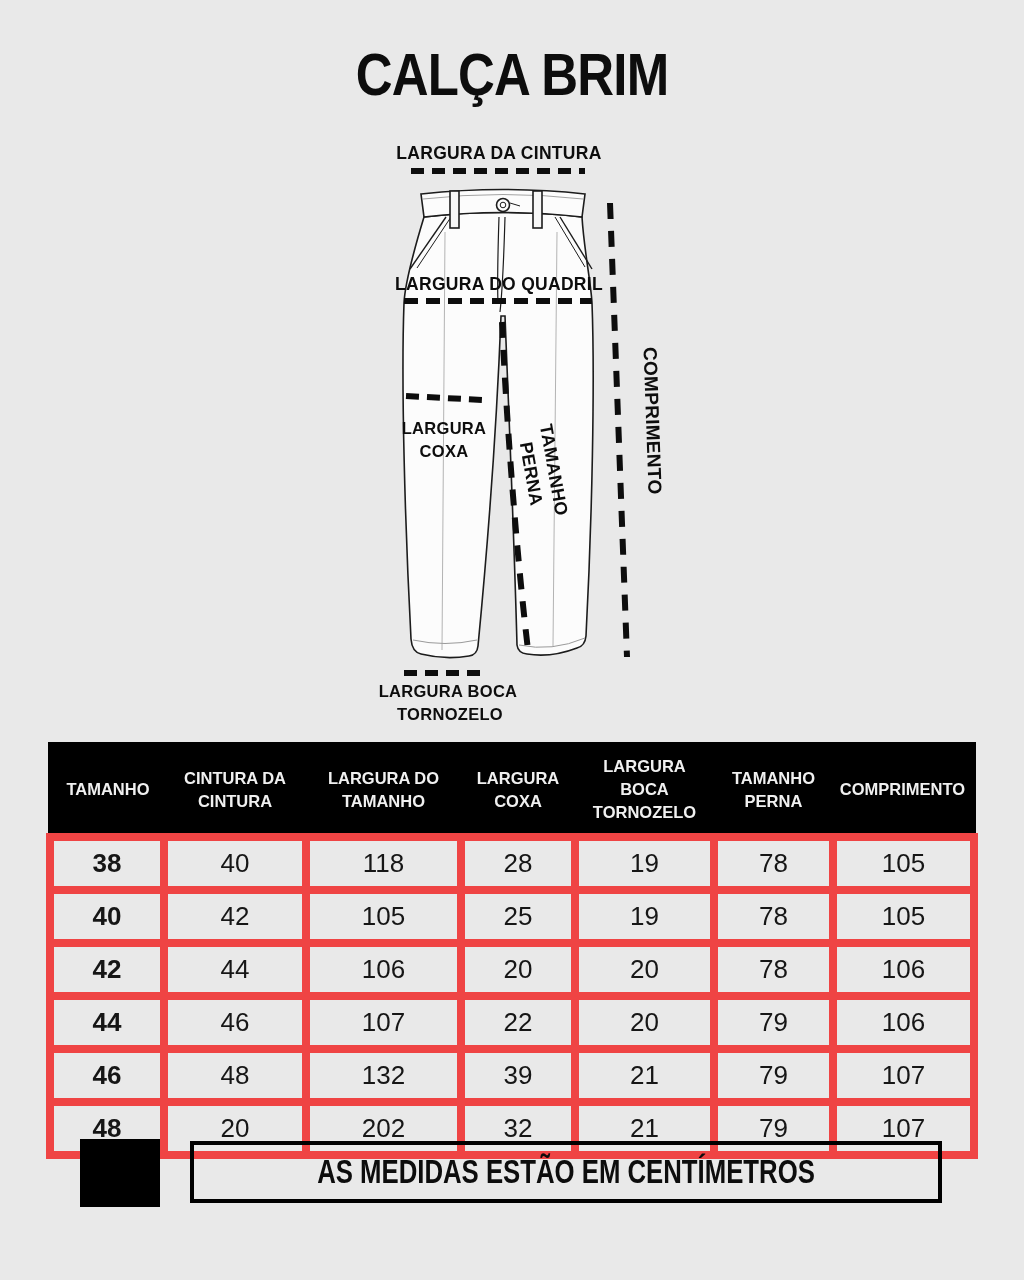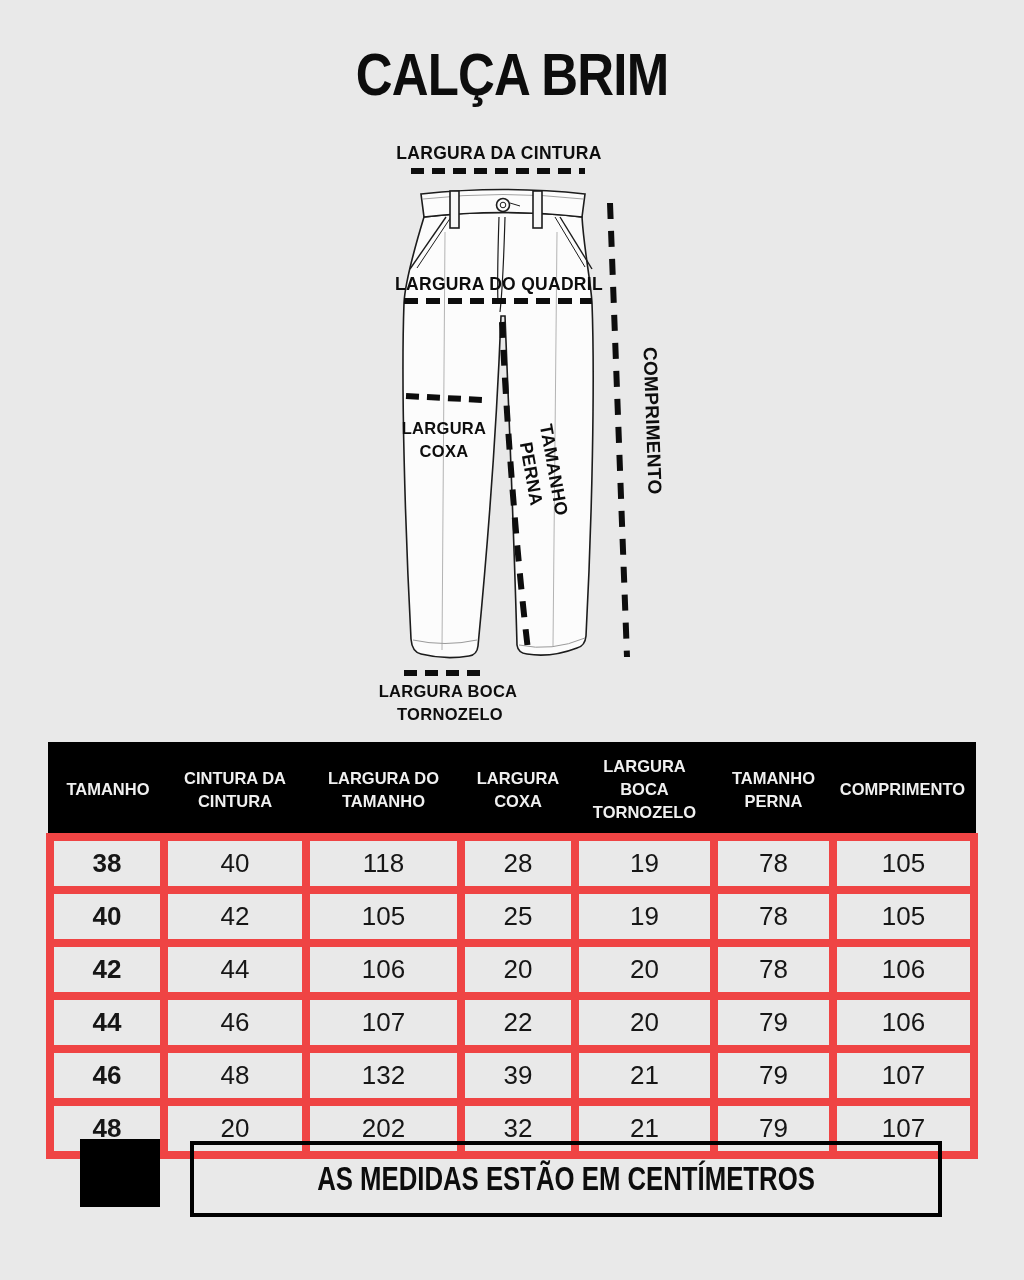--- a/index.html
+++ b/index.html
@@ -34,21 +34,21 @@
   .size-table th .th-line{display:block;}
   .size-table td{
     border:8px solid #ef4444;text-align:center;vertical-align:middle;
     font-size:26px;height:45px;padding:0;color:#161616;background:#e9e9e9;
   }
   .size-table td.size-col{font-weight:700;}
 
   
   .logo-box{position:absolute;left:80px;top:1139px;width:80px;height:68px;background:#000;}
   .note-box{
-    position:absolute;left:190px;top:1141px;width:752px;height:76px;
+    position:absolute;left:190px;top:1141px;width:752px;height:62px;
     border:4px solid #000;box-sizing:border-box;
     display:flex;align-items:center;justify-content:center;
   }
   .note-text{font-size:33px;font-weight:700;white-space:nowrap;transform:scaleX(.78);}
 </style>
 </head>
 <body>
 
 <div class="page">
 

